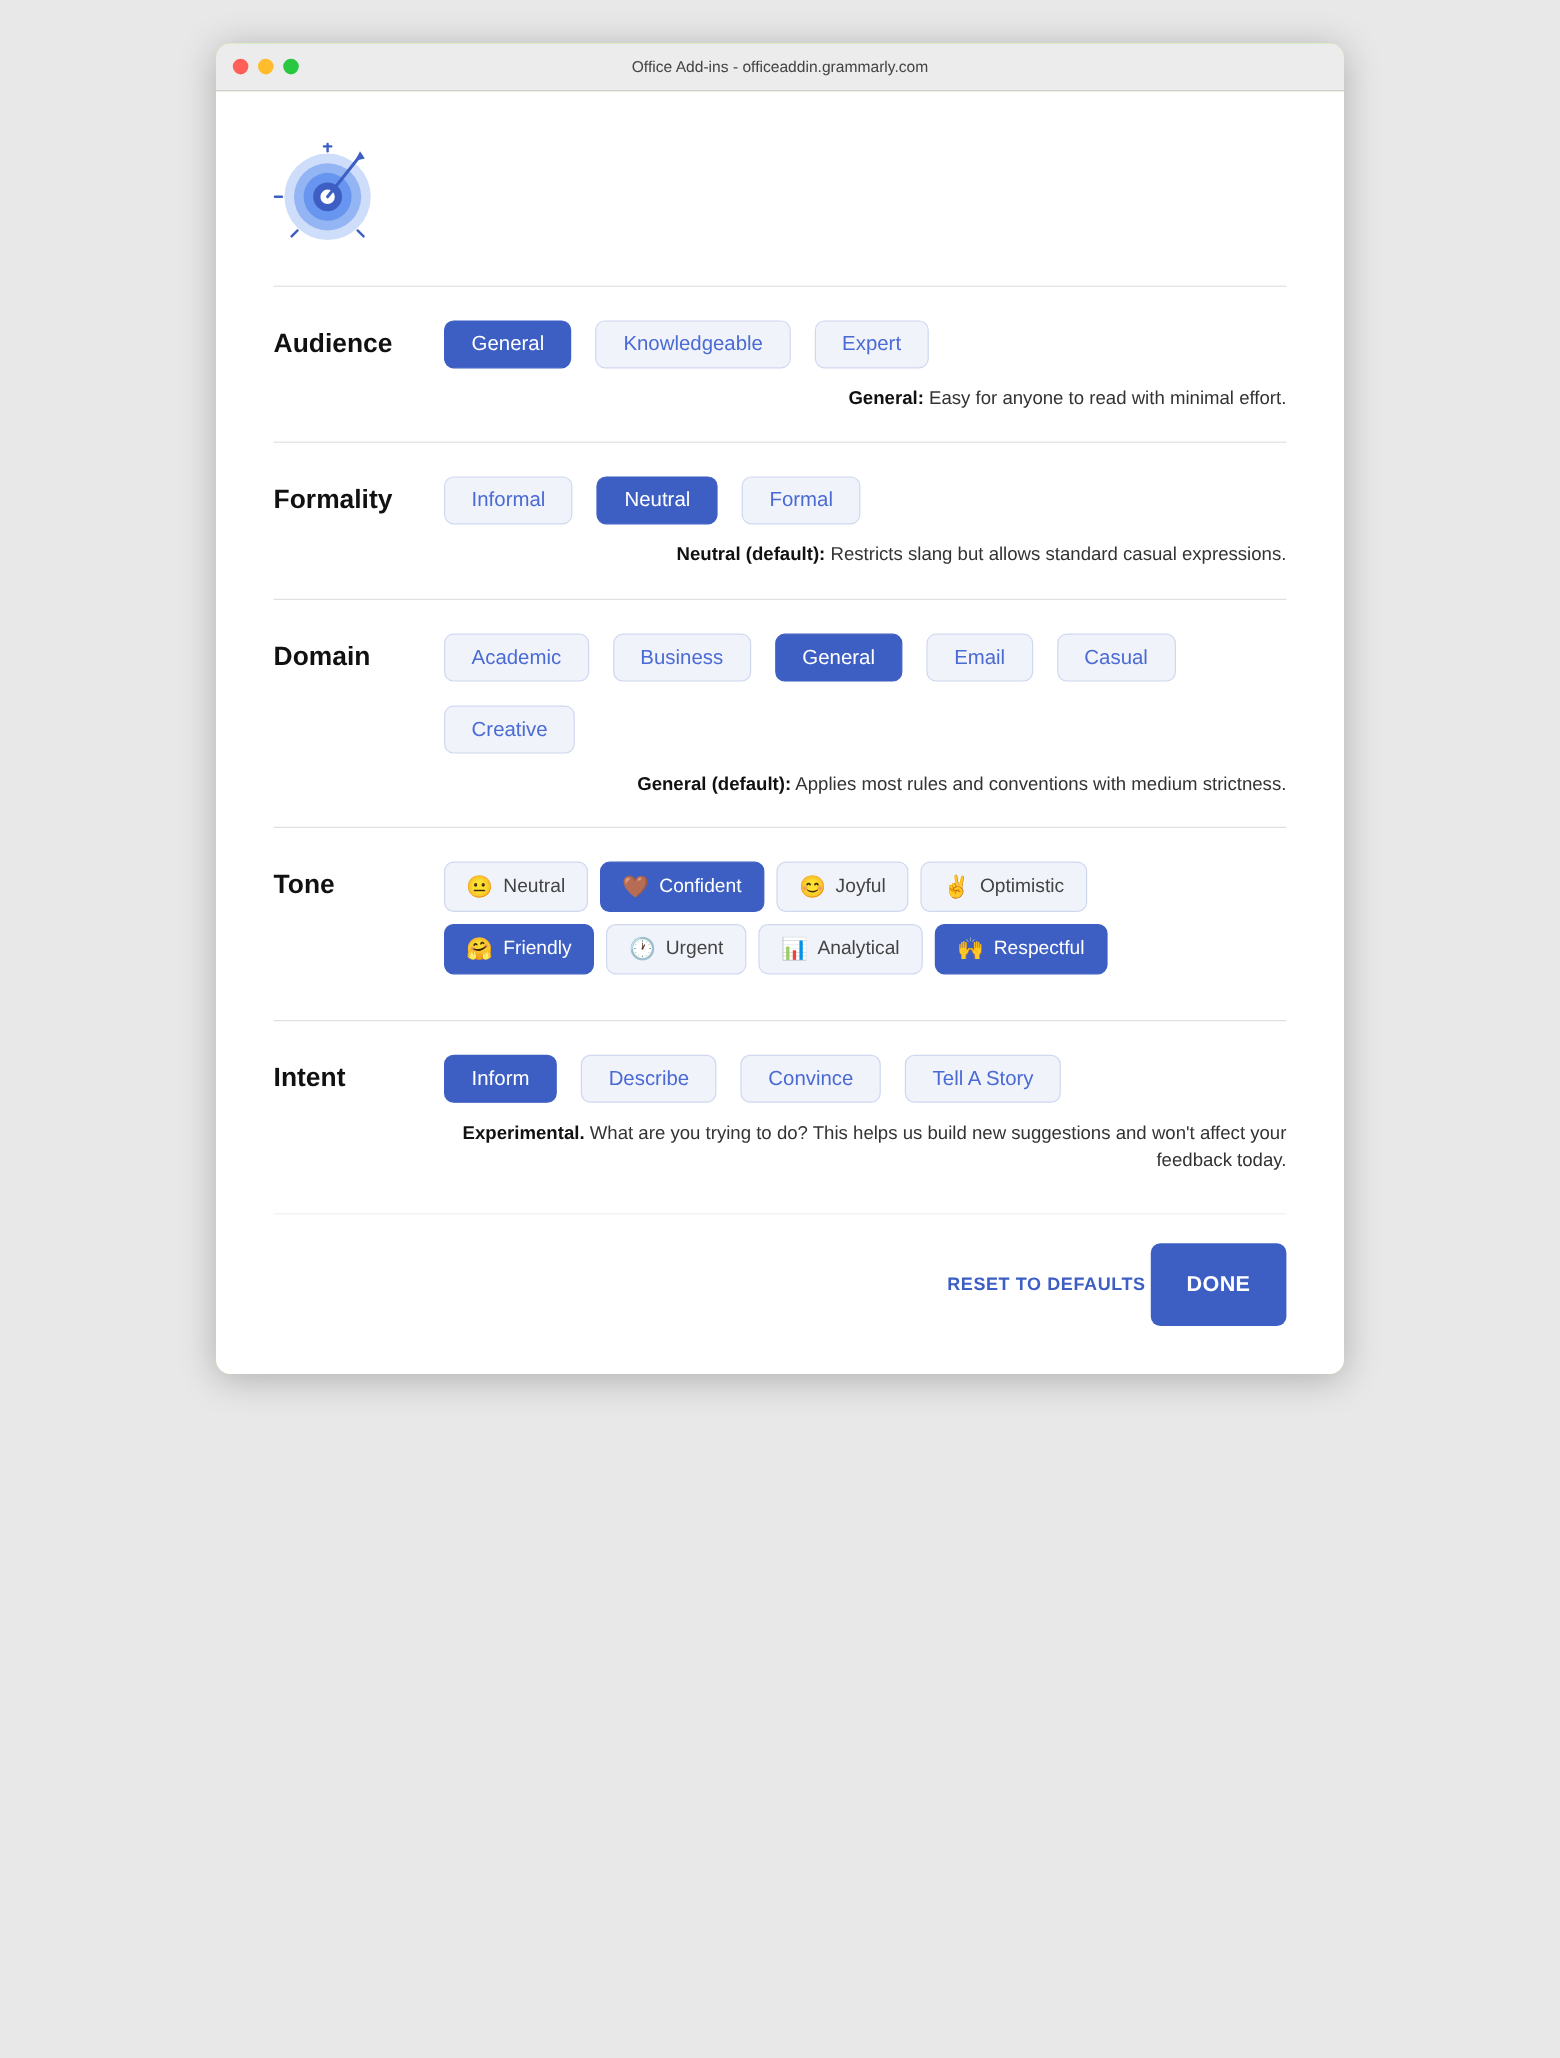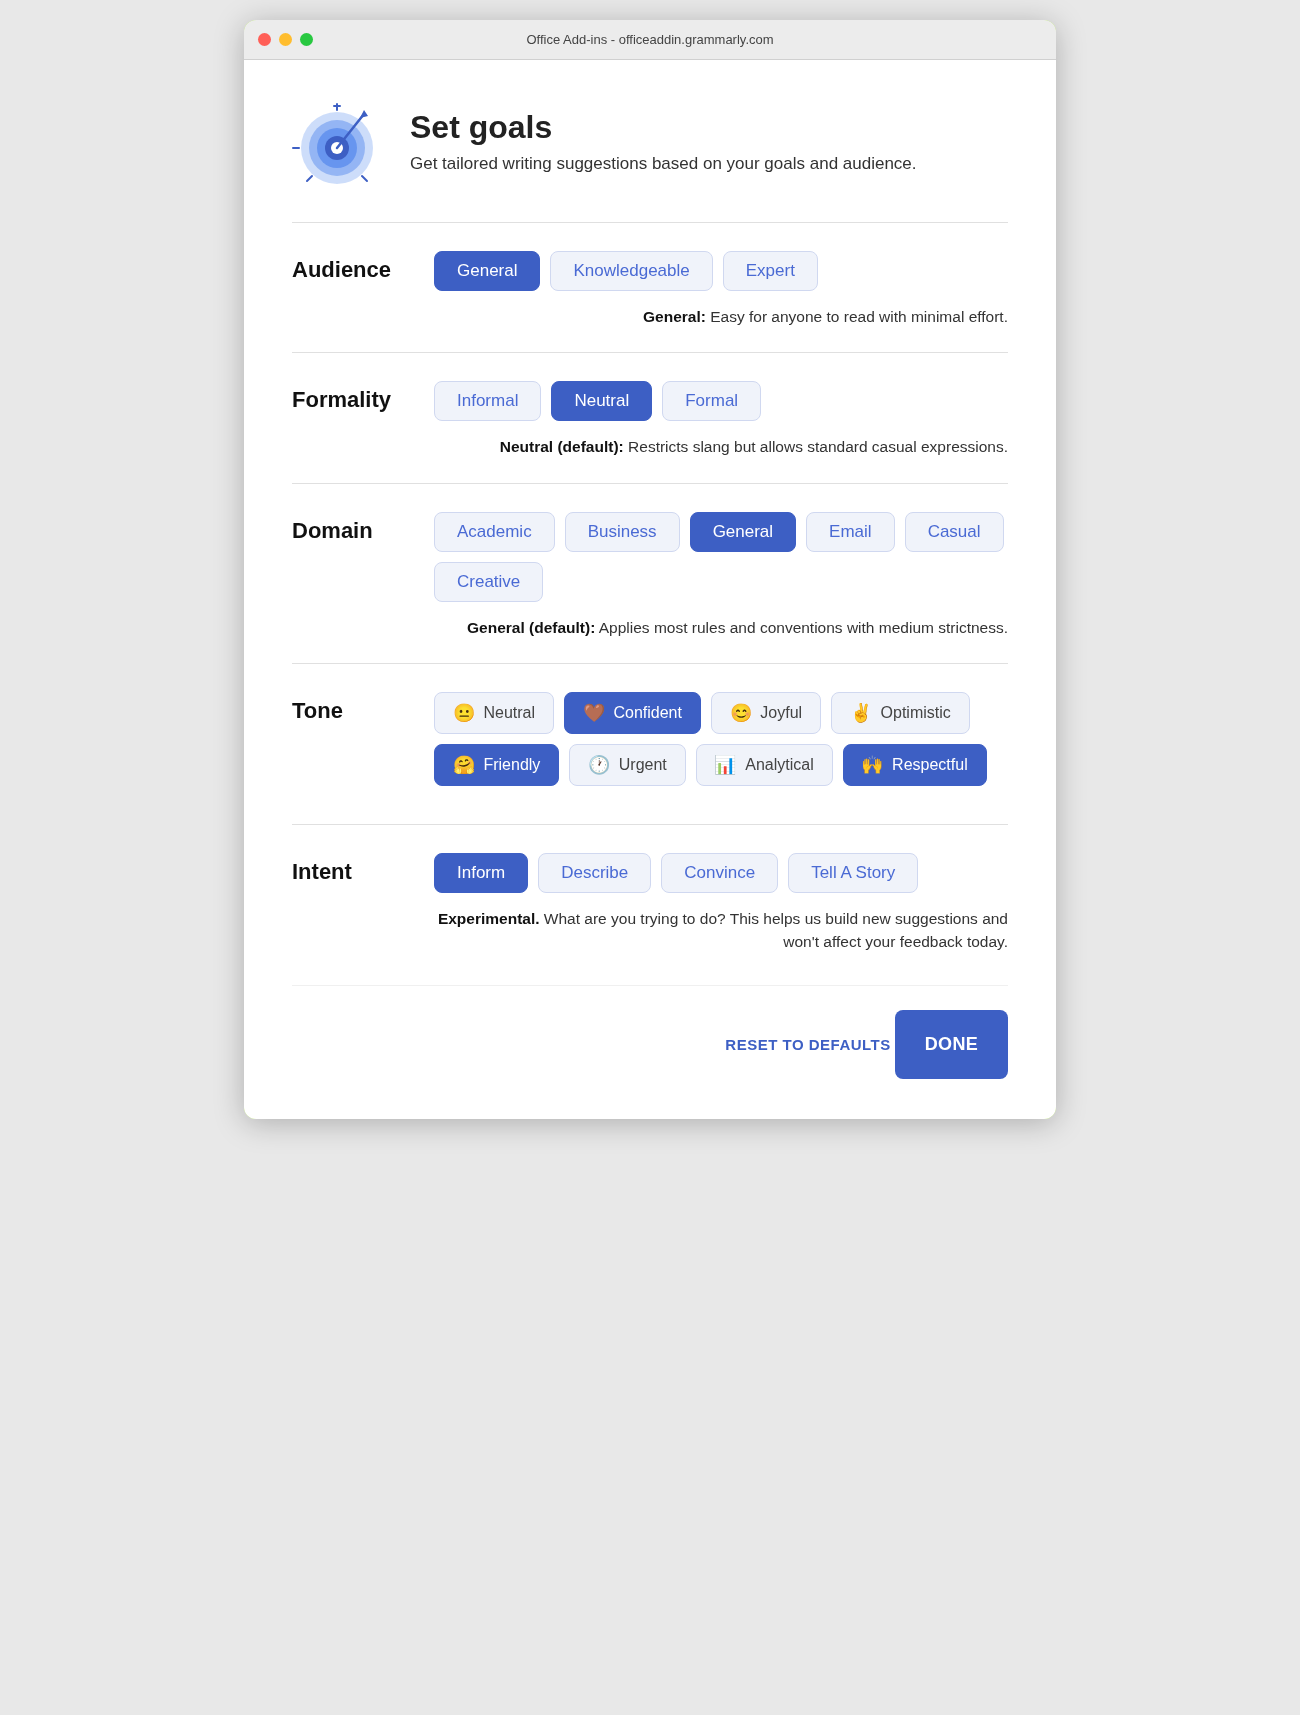--- a/index.html
+++ b/index.html
@@ -8,26 +8,26 @@
       font-family: -apple-system, BlinkMacSystemFont, 'Segoe UI', sans-serif;
       background: #e8e8e8;
       display: flex;
       justify-content: center;
       align-items: flex-start;
       min-height: 100vh;
       padding: 0;
     }
 
     .window {
-      width: 812px;
+      width: 940px;
       background: #bef264;
       border-radius: 12px;
       overflow: hidden;
       box-shadow: 0 4px 30px rgba(0,0,0,0.25);
-      margin: 20px auto;
+      margin: 36px auto;
     }
 
     .title-bar {
       background: #ececec;
       height: 40px;
       display: flex;
       align-items: center;
       padding: 0 14px;
       border-bottom: 1px solid #d0d0d0;
       position: relative;
@@ -110,21 +110,21 @@
       flex-shrink: 0;
     }
 
     .section-right {
       flex: 1;
     }
 
     .btn-group {
       display: flex;
       flex-wrap: wrap;
-      gap: 10px;
+      gap: 20px;
       margin-bottom: 14px;
     }
 
     .option-btn {
       padding: 9px 22px;
       border-radius: 8px;
       border: 1.5px solid #d0d8f0;
       background: #f0f3fa;
       color: #4a6ad4;
       font-size: 17px;
@@ -248,24 +248,20 @@
 
         <line x1="45" y1="52" x2="72" y2="18" stroke="#3d5fc4" stroke-width="2.5" stroke-linecap="round"></line>
         <polygon points="72,14 68,22 76,20" fill="#3d5fc4"></polygon>
 
         <line x1="45" y1="14" x2="45" y2="8" stroke="#3d5fc4" stroke-width="2" stroke-linecap="round"></line>
         <line x1="42" y1="10" x2="48" y2="10" stroke="#3d5fc4" stroke-width="2" stroke-linecap="round"></line>
         <line x1="7" y1="52" x2="1" y2="52" stroke="#3d5fc4" stroke-width="2" stroke-linecap="round"></line>
         <line x1="20" y1="80" x2="15" y2="85" stroke="#3d5fc4" stroke-width="2" stroke-linecap="round"></line>
         <line x1="70" y1="80" x2="75" y2="85" stroke="#3d5fc4" stroke-width="2" stroke-linecap="round"></line>
       </svg>
-      <div class="header-text">
-        <h1>Set goals</h1>
-        <p>Get tailored writing suggestions based on your goals and audience.</p>
-      </div>
     </div>
 
     <div class="section">
       <div class="section-inner">
         <span class="section-label">Audience</span>
         <div class="section-right">
           <div class="btn-group">
             <button class="option-btn active">General</button>
             <button class="option-btn">Knowledgeable</button>
             <button class="option-btn">Expert</button>

